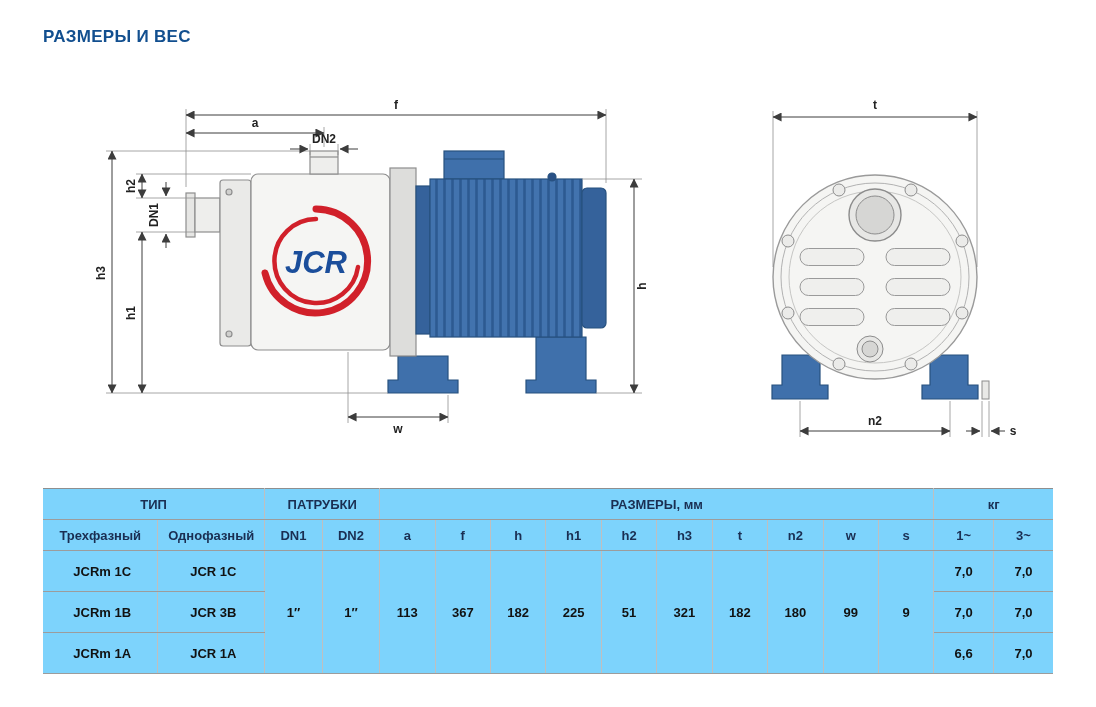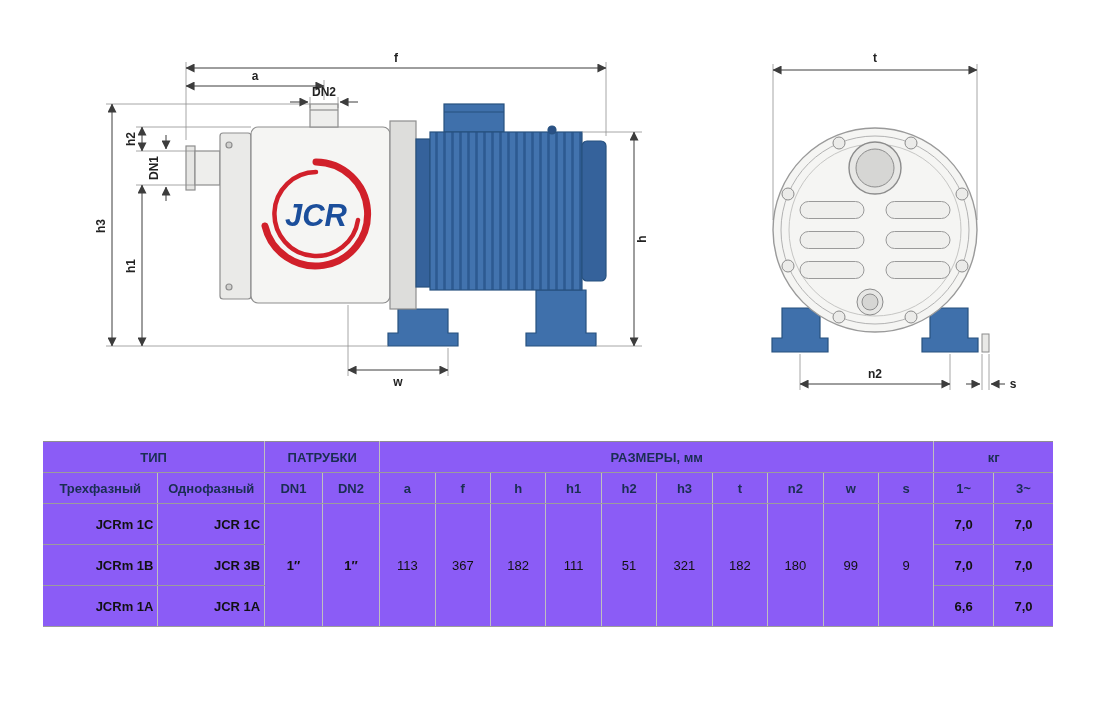--- a/index.html
+++ b/index.html
@@ -6,33 +6,34 @@
     font-family:"Liberation Sans","DejaVu Sans",sans-serif;color:#111;}
   .page{position:relative;width:1096px;height:707px;}
   .page-title{margin:27px 0 0 43px;font-size:17px;font-weight:bold;color:#124f8f;letter-spacing:.3px;}
   .drawings{display:flex;align-items:flex-start;margin:40px 0 0 92px;gap:48px;}
   svg text{font-family:"Liberation Sans","DejaVu Sans",sans-serif;font-size:12px;font-weight:bold;fill:#222;}
   svg .logo-txt{font-size:31px;font-style:italic;font-weight:900;fill:#1b4e9b;}
   
   .spec-table{border-collapse:collapse;table-layout:fixed;width:1010px;margin:26px 0 0 43px;
     border-top:1px solid #8f8f8f;border-bottom:1px solid #8f8f8f;}
   .spec-table th,.spec-table td{border-right:1px solid #bfbfbf;border-bottom:1px solid #9c9c9c;
-    font-size:13px;padding:0 4px;text-align:center;vertical-align:middle;background:#8b5cf6;}
+    font-size:13px;padding:0 4px;text-align:center;vertical-align:middle;background:#7dd3fc;}
   .spec-table th{color:#1a2e52;font-weight:bold;height:30px;}
   .spec-table td{height:40px;}
   .spec-table .last-col{border-right:none;}
-  .spec-table td.model{font-weight:bold;text-align:right;padding-left:8px;}
+  .spec-table td.model{font-weight:bold;text-align:center;padding-left:8px;}
   .spec-table td.kg{font-weight:bold;}
-  .spec-table td.num{font-weight:normal;}
+  .spec-table td.num{font-weight:bold;}
 </style>
 </head>
 <body>
 
 <div class="page">
 
+  <h1 class="page-title">РАЗМЕРЫ И ВЕС</h1>
 
   <div class="drawings">
 
     <svg width="580" height="375" viewBox="0 0 580 375">
       <defs>
         <marker id="ar1" viewBox="0 0 10 10" refX="9.5" refY="5" markerWidth="9" markerHeight="9" orient="auto-start-reverse">
           <path d="M0,0 L10,5 L0,10 z" fill="#3c3c3c"></path>
         </marker>
         <pattern id="fins1" patternUnits="userSpaceOnUse" x="338" y="92" width="8" height="158">
           <rect width="8" height="158" fill="#4273ae"></rect>
@@ -215,21 +216,21 @@
     </thead>
     <tbody>
       <tr>
         <td class="model">JCRm 1C</td>
         <td class="model">JCR 1C</td>
         <td rowspan="3" class="model" style="text-align:center;padding-left:4px">1″</td>
         <td rowspan="3" class="model" style="text-align:center;padding-left:4px">1″</td>
         <td rowspan="3" class="num">113</td>
         <td rowspan="3" class="num">367</td>
         <td rowspan="3" class="num">182</td>
-        <td rowspan="3" class="num">111</td>
+        <td rowspan="3" class="num">225</td>
         <td rowspan="3" class="num">51</td>
         <td rowspan="3" class="num">321</td>
         <td rowspan="3" class="num">182</td>
         <td rowspan="3" class="num">180</td>
         <td rowspan="3" class="num">99</td>
         <td rowspan="3" class="num">9</td>
         <td class="kg">7,0</td>
         <td class="kg last-col">7,0</td>
       </tr>
       <tr>

